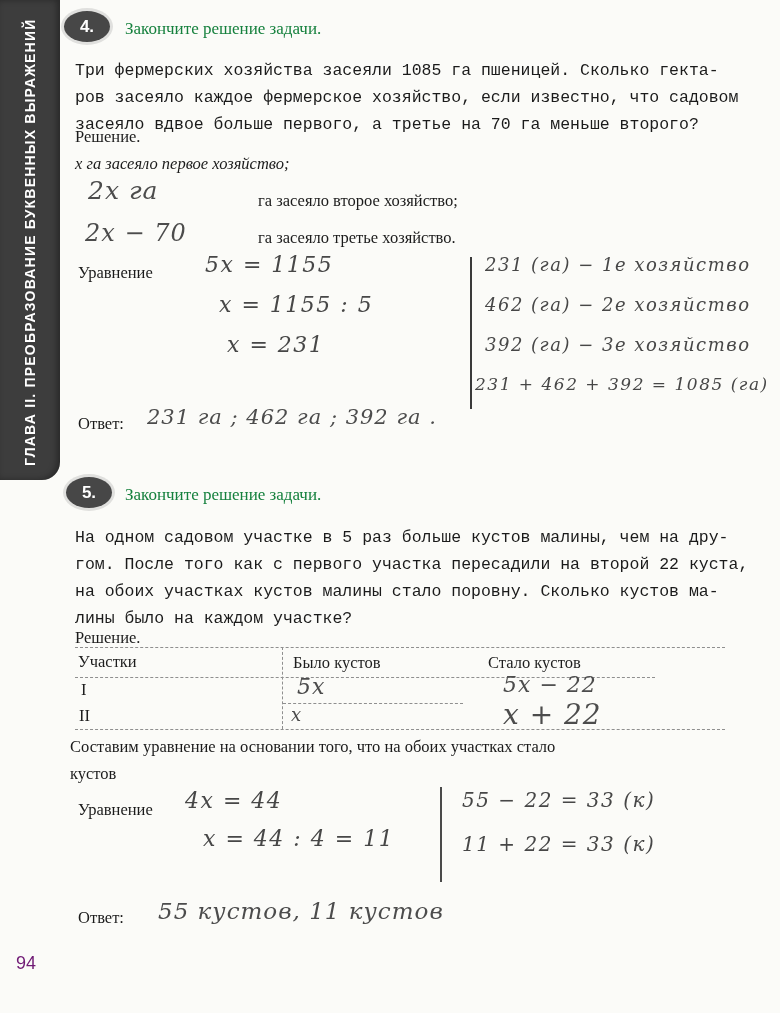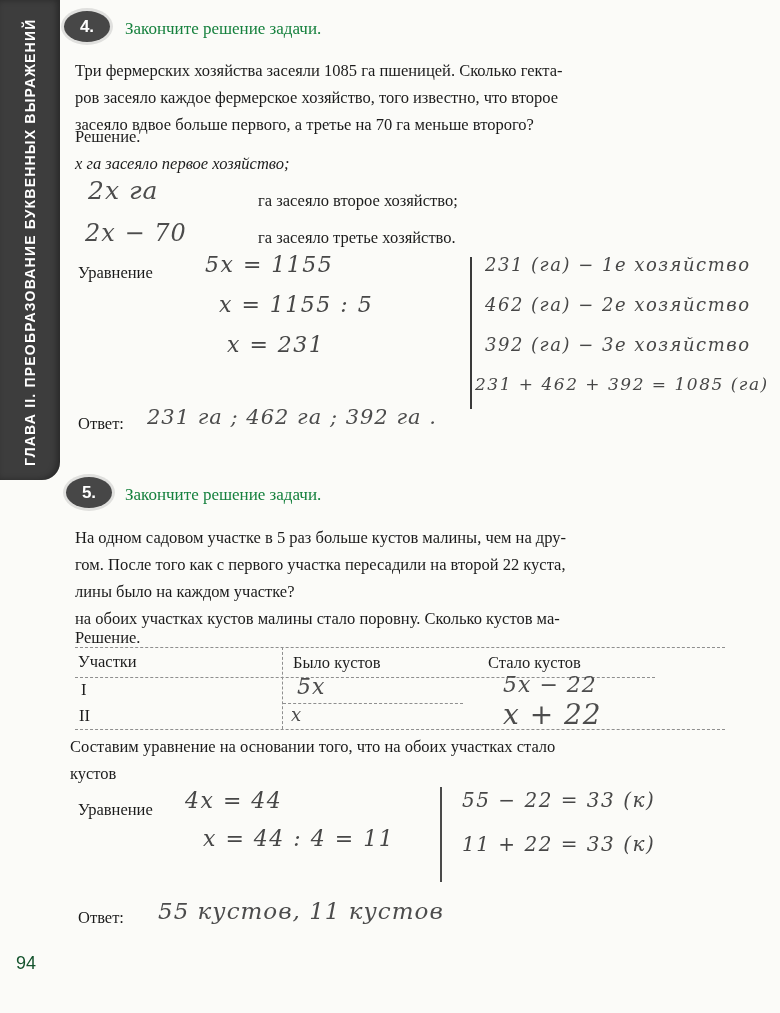--- a/index.html
+++ b/index.html
@@ -22,21 +22,21 @@
     font-size:14px;letter-spacing:1.2px;color:#ffffff;white-space:nowrap;
   }
   
   .badge{
     position:absolute;width:46px;height:31px;background:#474747;
     border-radius:50%;display:flex;align-items:center;justify-content:center;
     color:#fff;font-family:"Liberation Sans",sans-serif;font-weight:bold;font-size:17px;
     box-shadow:0 0 0 3px rgba(71,71,71,.15);
   }
   .sec-title{position:absolute;left:125px;font-size:17px;color:#15803d;}
-  .stmt{position:absolute;left:75px;width:700px;font-size:16.5px;line-height:27px;color:#1b1b1b;}
+  .stmt{position:absolute;left:75px;width:700px;font-size:16.5px;line-height:27px;color:#1b1b1b;font-family:Liberation Mono, monospace;}
   .plabel{position:absolute;font-size:16.5px;color:#1b1b1b;}
   
   .hw{
     font-family:"DejaVu Serif",serif;font-style:italic;color:#4c4c4c;
     letter-spacing:1px;white-space:nowrap;
   }
   .hw-abs{position:absolute;}
   .eq-col{position:absolute;}
   .eq-col .eq-line{font-family:"DejaVu Serif",serif;font-style:italic;color:#474747;letter-spacing:1.5px;white-space:nowrap;}
   .eq4 .eq-line{height:40px;font-size:22px;}
@@ -48,39 +48,39 @@
   .eq5 .eq-line{height:38px;font-size:22px;}
   .eq5 .eq-line:nth-child(2){padding-left:18px;}
   .eq5 .eq-line:nth-child(3){padding-left:8px;}
   .chk5 .eq-line{height:44px;font-size:20px;}
   .vline{position:absolute;width:2px;background:#3a3a3a;}
   
   .tbl{position:absolute;left:75px;top:647px;width:650px;height:84px;font-size:16.5px;}
   .dash-h{position:absolute;border-top:1.5px dashed #8f8f8f;height:0;}
   .dash-v{position:absolute;border-left:1.5px dashed #8f8f8f;width:0;}
   .tbl .cell{position:absolute;white-space:nowrap;}
-  .pagenum{position:absolute;left:16px;top:953px;font-family:"Liberation Sans",sans-serif;font-size:18px;color:#14532d;}
+  .pagenum{position:absolute;left:16px;top:953px;font-family:"Liberation Sans",sans-serif;font-size:18px;color:#701a75;}
 </style>
 </head>
 <body>
 
 <div class="page">
 
   <div class="sidebar">
     <div class="sidebar-text">ГЛАВА II. ПРЕОБРАЗОВАНИЕ БУКВЕННЫХ ВЫРАЖЕНИЙ</div>
   </div>
 
   <div class="badge" style="left:64px;top:11px;">
     <span>4.</span>
   </div>
   <div class="sec-title" style="top:19px;">Закончите решение задачи.</div>
 
   <div class="stmt" style="top:57px;">
     <div>Три фермерских хозяйства засеяли 1085 га пшеницей. Сколько гекта-</div>
-    <div>ров засеяло каждое фермерское хозяйство, того известно, что второе</div>
+    <div>ров засеяло каждое фермерское хозяйство, если известно, что садовом</div>
     <div>засеяло вдвое больше первого, а третье на 70 га меньше второго?</div>
   </div>
 
   <div class="plabel" style="left:75px;top:127px;">Решение.</div>
   <div class="plabel" style="left:75px;top:154px;font-style:italic;">x га засеяло первое хозяйство;</div>
 
   <div class="hw hw-abs" style="left:88px;top:176px;font-size:25px;">2x га</div>
   <div class="plabel" style="left:258px;top:191px;">га засеяло второе хозяйство;</div>
 
   <div class="hw hw-abs" style="left:85px;top:219px;font-size:24px;">2x − 70</div>
@@ -107,22 +107,22 @@
   <div class="hw hw-abs" style="left:147px;top:405px;font-size:21px;">231 га ; 462 га ; 392 га .</div>
 
   <div class="badge" style="left:66px;top:477px;">
     <span>5.</span>
   </div>
   <div class="sec-title" style="top:485px;">Закончите решение задачи.</div>
 
   <div class="stmt" style="top:524px;">
     <div>На одном садовом участке в 5 раз больше кустов малины, чем на дру-</div>
     <div>гом. После того как с первого участка пересадили на второй 22 куста,</div>
+    <div>на обоих участках кустов малины стало поровну. Сколько кустов ма-</div>
     <div>лины было на каждом участке?</div>
-    <div>на обоих участках кустов малины стало поровну. Сколько кустов ма-</div>
   </div>
 
   <div class="plabel" style="left:75px;top:628px;">Решение.</div>
 
   <div class="tbl">
     <div class="dash-h" style="left:0;top:0;width:650px;"></div>
     <div class="dash-h" style="left:0;top:30px;width:580px;"></div>
     <div class="dash-h" style="left:208px;top:56px;width:180px;"></div>
     <div class="dash-h" style="left:0;top:82px;width:650px;"></div>
     <div class="dash-v" style="left:207px;top:0;height:82px;"></div>

